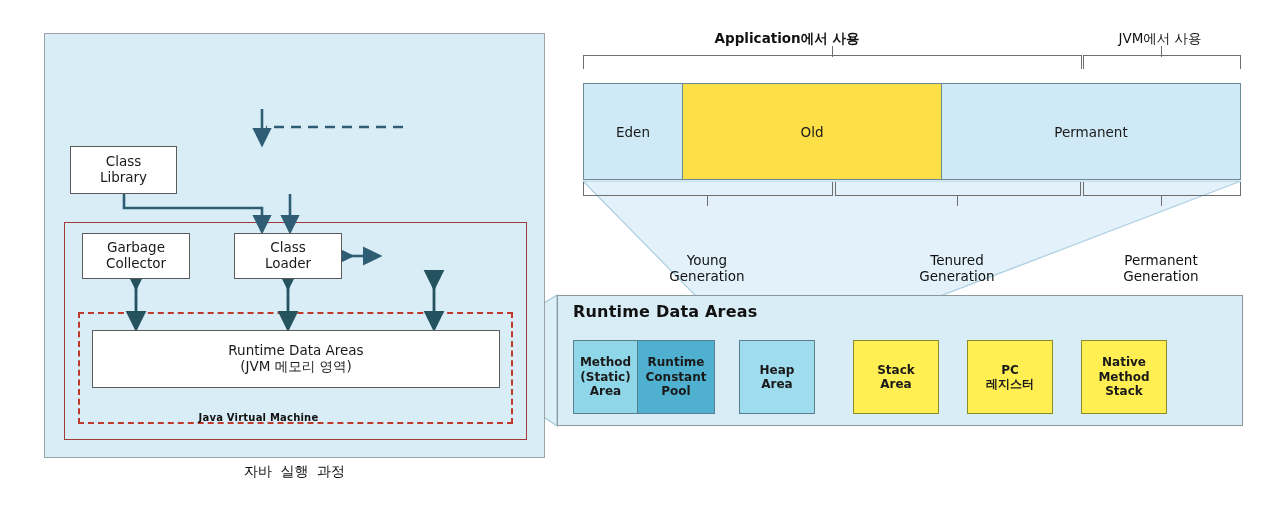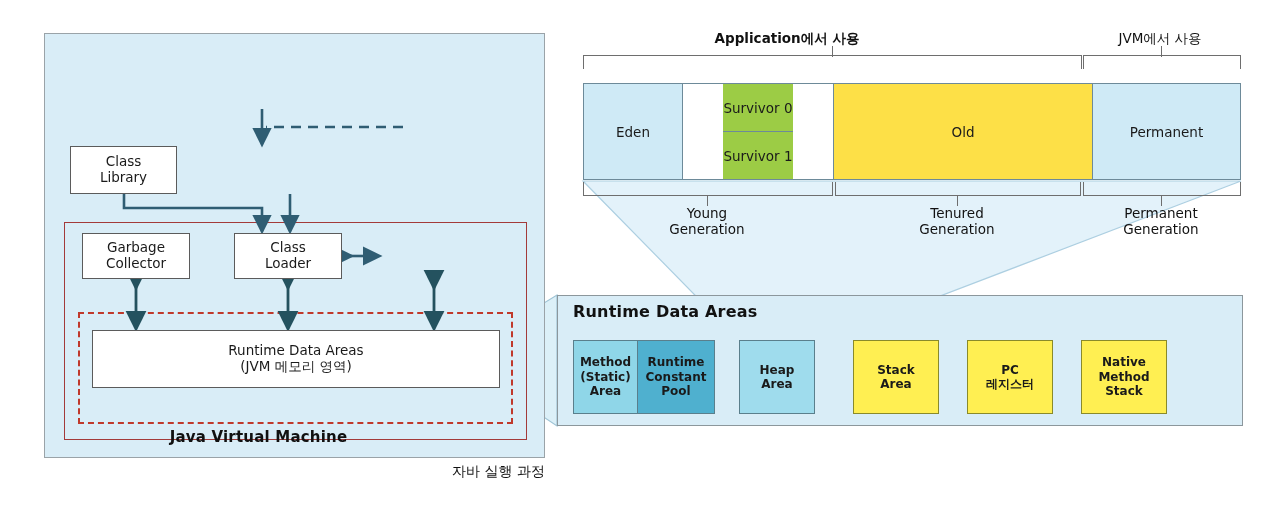--- a/index.html
+++ b/index.html
@@ -30,37 +30,36 @@
   
   #left-panel {
     position: absolute;
     left: 44px; top: 33px; width: 501px; height: 425px;
     background: #d9edf7;
     border: 1.5px solid #9aa3a8;
   }
   #left-caption {
     position: absolute;
     left: 44px; top: 463px; width: 501px;
-    text-align: right;
-    font-size: 14px; color: #111;
+    text-align: center;
+    font-size: 14px; color: #111; font-family: Liberation Mono, monospace;
   }
 
   #jvm-box {
     position: absolute;
     left: 64px; top: 222px; width: 463px; height: 218px;
     background: #d9edf7;
     border: 1.5px solid #a33a3a;
   }
   #jvm-title {
     position: absolute;
     left: 64px; top: 412px; width: 389px;
     text-align: center;
-    font-size: 15px; font-weight: bold; color: #111;
+    font-size: 10px; font-weight: bold; color: #111;
     letter-spacing: .2px;
-    margin-top: 16px;
   }
   #rda-dashed {
     position: absolute;
     left: 78px; top: 312px; width: 435px; height: 112px;
     border: 2px dashed #c0392b;
   }
 
   .box.src      { left: 213px; top: 63px;  width: 143px; height: 46px; font-size: 13.5px; }
   .box.compiler { left: 404px; top: 104px; width:  98px; height: 48px; font-size: 13.5px; }
   .box.bytecode { left: 213px; top: 146px; width: 143px; height: 48px; font-size: 13.5px; }
@@ -107,20 +106,21 @@
   .tick { position: absolute; width: 0; border-left: 1.5px solid #6e6e6e; height: 11px; }
 
   .toplabel {
     position: absolute; text-align: center;
     font-size: 13.5px; color: #111;
   }
   .genlabel {
     position: absolute; text-align: center;
     font-size: 13.5px; color: #111; line-height: 1.2;
     white-space: pre-line;
+    margin-top: 47px;
   }
 
   
   #rda-panel {
     position: absolute;
     left: 557px; top: 295px; width: 686px; height: 131px;
     background: #d9edf7;
     border: 1.5px solid #8c979c;
   }
   #rda-panel-title {
@@ -225,24 +225,20 @@
   <div class="toplabel" style="left:637px; top:30px; width:300px;font-weight:bold;">Application에서 사용</div>
   <div class="toplabel" style="left:1060px; top:30px; width:200px;">JVM에서 사용</div>
 
   <div class="bracket-top" style="left:583px; top:55px; width:499px;"></div>
   <div class="tick" style="left:832px; top:46px;"></div>
   <div class="bracket-top" style="left:1083px; top:55px; width:158px;"></div>
   <div class="tick" style="left:1161px; top:46px;"></div>
 
   <div id="heap-bar">
     <div class="seg eden">Eden</div>
-    <div class="seg survivors">
-      <div class="surv">Survivor 0</div>
-      <div class="surv">Survivor 1</div>
-    </div>
     <div class="seg old">Old</div>
     <div class="seg perm">Permanent</div>
   </div>
 
   <div class="bracket-bot" style="left:583px; top:182px; width:250px;"></div>
   <div class="tick" style="left:707px; top:195px;"></div>
   <div class="bracket-bot" style="left:835px; top:182px; width:246px;"></div>
   <div class="tick" style="left:957px; top:195px;"></div>
   <div class="bracket-bot" style="left:1083px; top:182px; width:158px;"></div>
   <div class="tick" style="left:1161px; top:195px;"></div>

